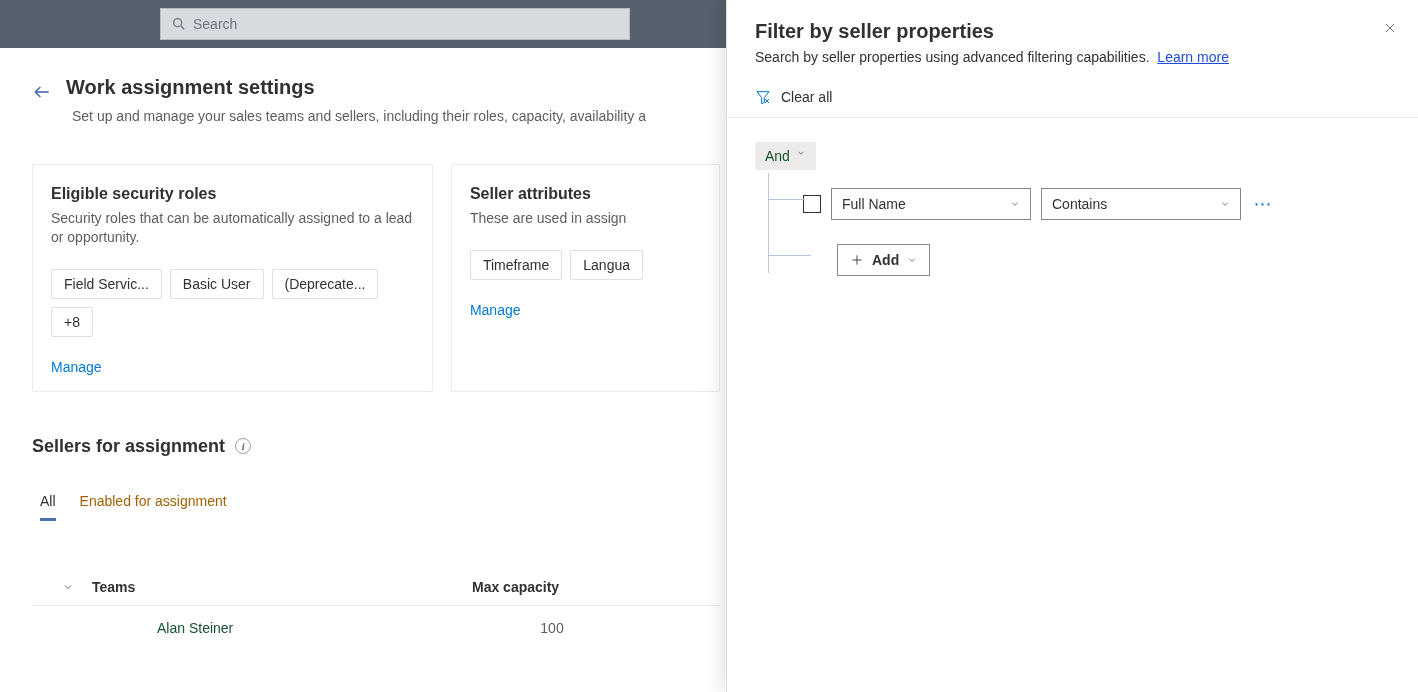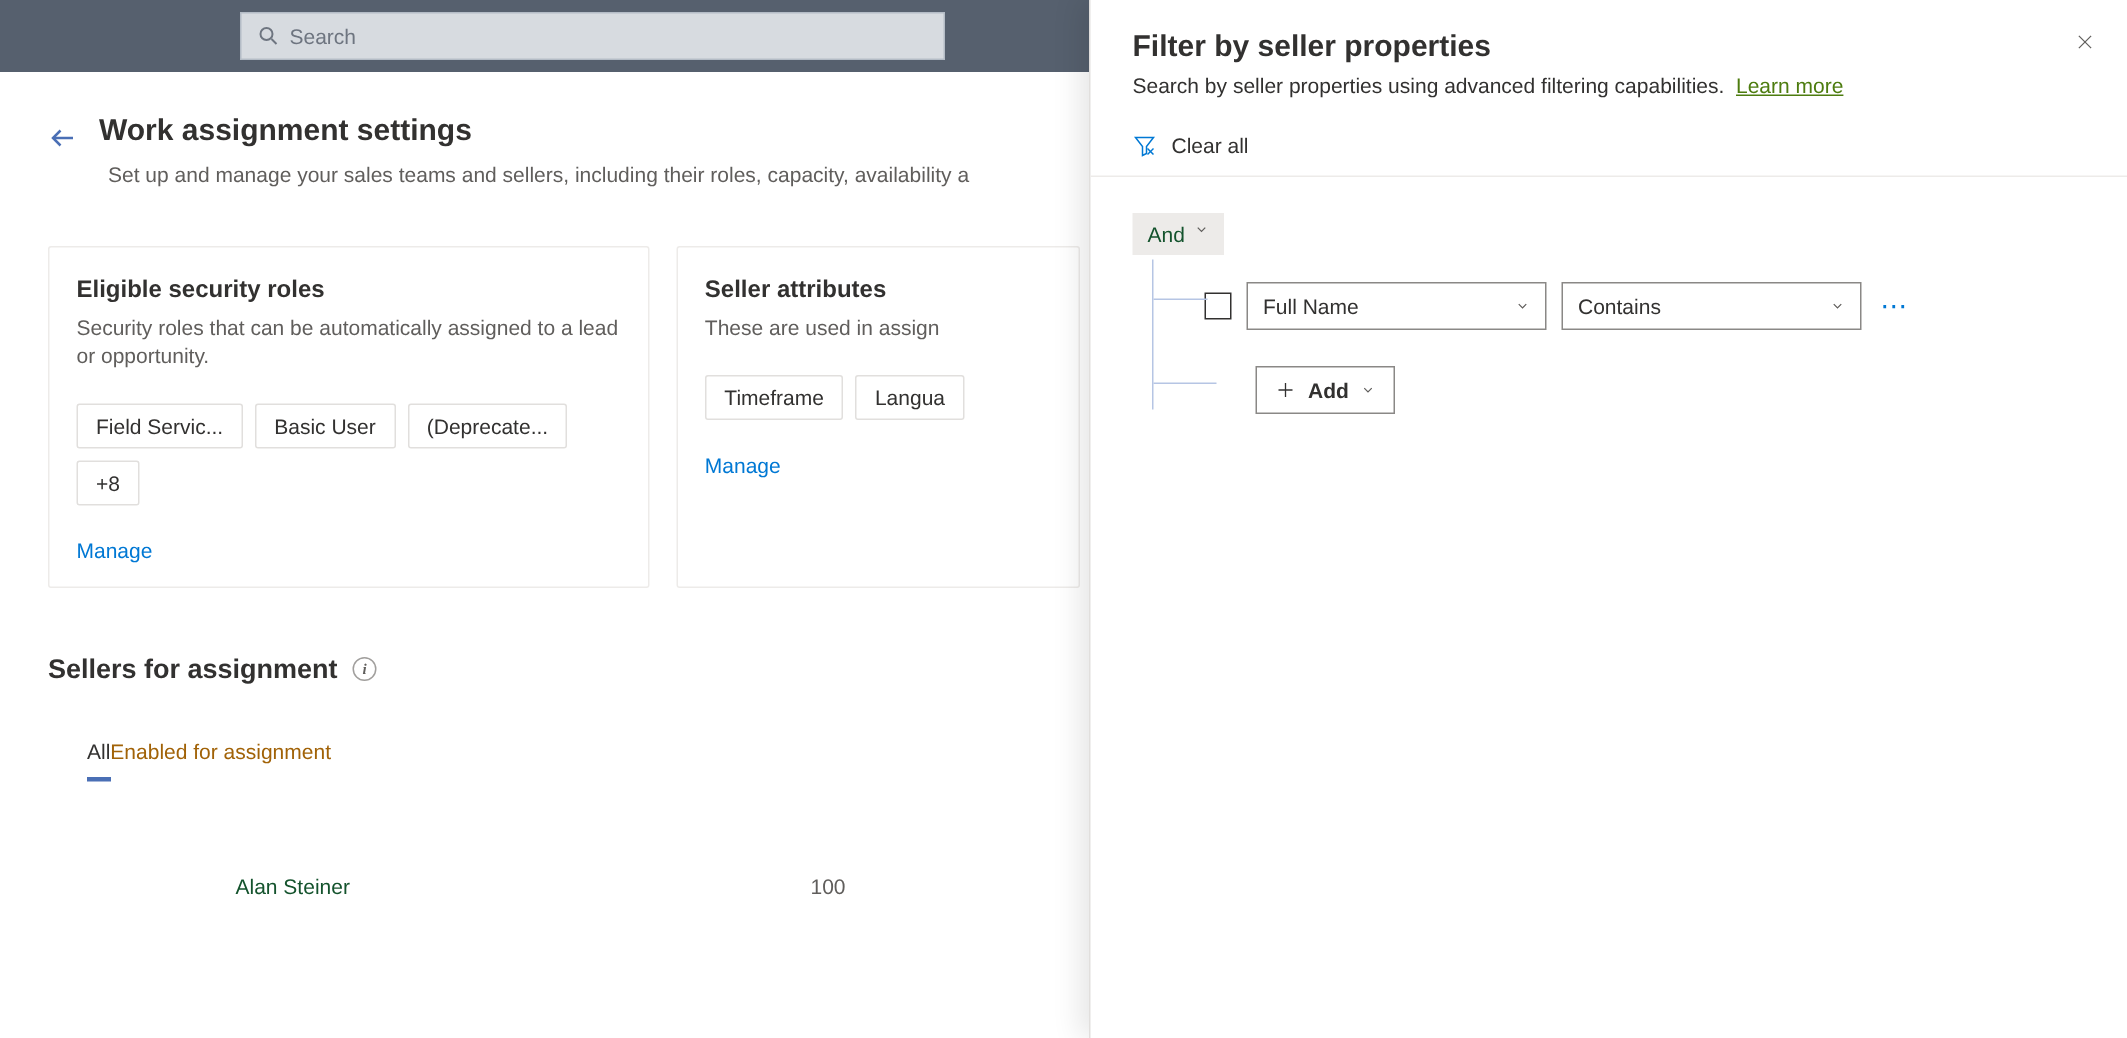--- a/index.html
+++ b/index.html
@@ -81,21 +81,21 @@
   .section-title {
     font-size: 18px; font-weight: 600; margin-top: 44px;
     display: flex; align-items: center; gap: 10px;
   }
   .info-icon {
     width: 16px; height: 16px; border: 1px solid #a19f9d; border-radius: 50%;
     display: inline-flex; align-items: center; justify-content: center;
     font-size: 10px; color: #605e5c; font-style: italic; font-family: Georgia, serif;
   }
 
-  .tabs { display: flex; margin-top: 36px; margin-left: 26px; }
+  .tabs { display: flex; gap: 24px; margin-top: 36px; margin-left: 8px; }
   .tab { font-size: 14px; color: #323130; padding-bottom: 10px; cursor: pointer; }
   .tab.active { font-weight: 400; position: relative; }
   .tab.active::after {
     content: ""; position: absolute; left: 0; right: 0; bottom: -2px;
     height: 3px; background: #4a6fb5;
   }
   .tab.inactive { color: #a16207; }
 
   .table { margin-top: 50px; }
   .thead {
@@ -122,21 +122,21 @@
   .panel {
     position: absolute; top: 0; right: 0; width: 692px; height: 692px;
     background: #fff;
     border-left: 1px solid #e1dfdd;
     box-shadow: -6px 0 18px rgba(0,0,0,0.10);
     display: flex; flex-direction: column;
   }
   .panel-header { padding: 20px 28px 14px; position: relative; }
   .panel-title { font-size: 20px; font-weight: 600; color: #323130; }
   .panel-sub { font-size: 14px; color: #323130; margin-top: 6px; }
-  .learn-link { color: #4d7c0f; text-decoration: underline; cursor: pointer; }
+  .learn-link { color: #1d4ed8; text-decoration: underline; cursor: pointer; }
   .panel-close {
     position: absolute; right: 14px; top: 14px; width: 28px; height: 28px;
     display: flex; align-items: center; justify-content: center; cursor: pointer;
   }
   .panel-close svg { width: 14px; height: 14px; stroke: #605e5c; stroke-width: 1.5; }
 
   .panel-toolbar {
     display: flex; align-items: center; gap: 10px; padding: 10px 28px 12px;
     border-bottom: 1px solid #edebe9;
   }
@@ -239,20 +239,27 @@
     <span>Sellers for assignment</span>
     <span class="info-icon">i</span>
   </div>
 
   <div class="tabs">
     <div class="tab active">All</div>
     <div class="tab inactive">Enabled for assignment</div>
   </div>
 
   <div class="table">
+    <div class="thead">
+      <svg class="chev" viewBox="0 0 24 24">
+          <polyline points="6,9 12,15 18,9" stroke-width="2"></polyline>
+        </svg>
+      <div class="th">Teams</div>
+      <div class="th">Max capacity</div>
+    </div>
     <div class="row">
       <span></span>
       <span class="name">Alan Steiner</span>
       <span class="cap">100</span>
     </div>
     <div class="row">
       <span></span>
 
     </div>
   </div>

